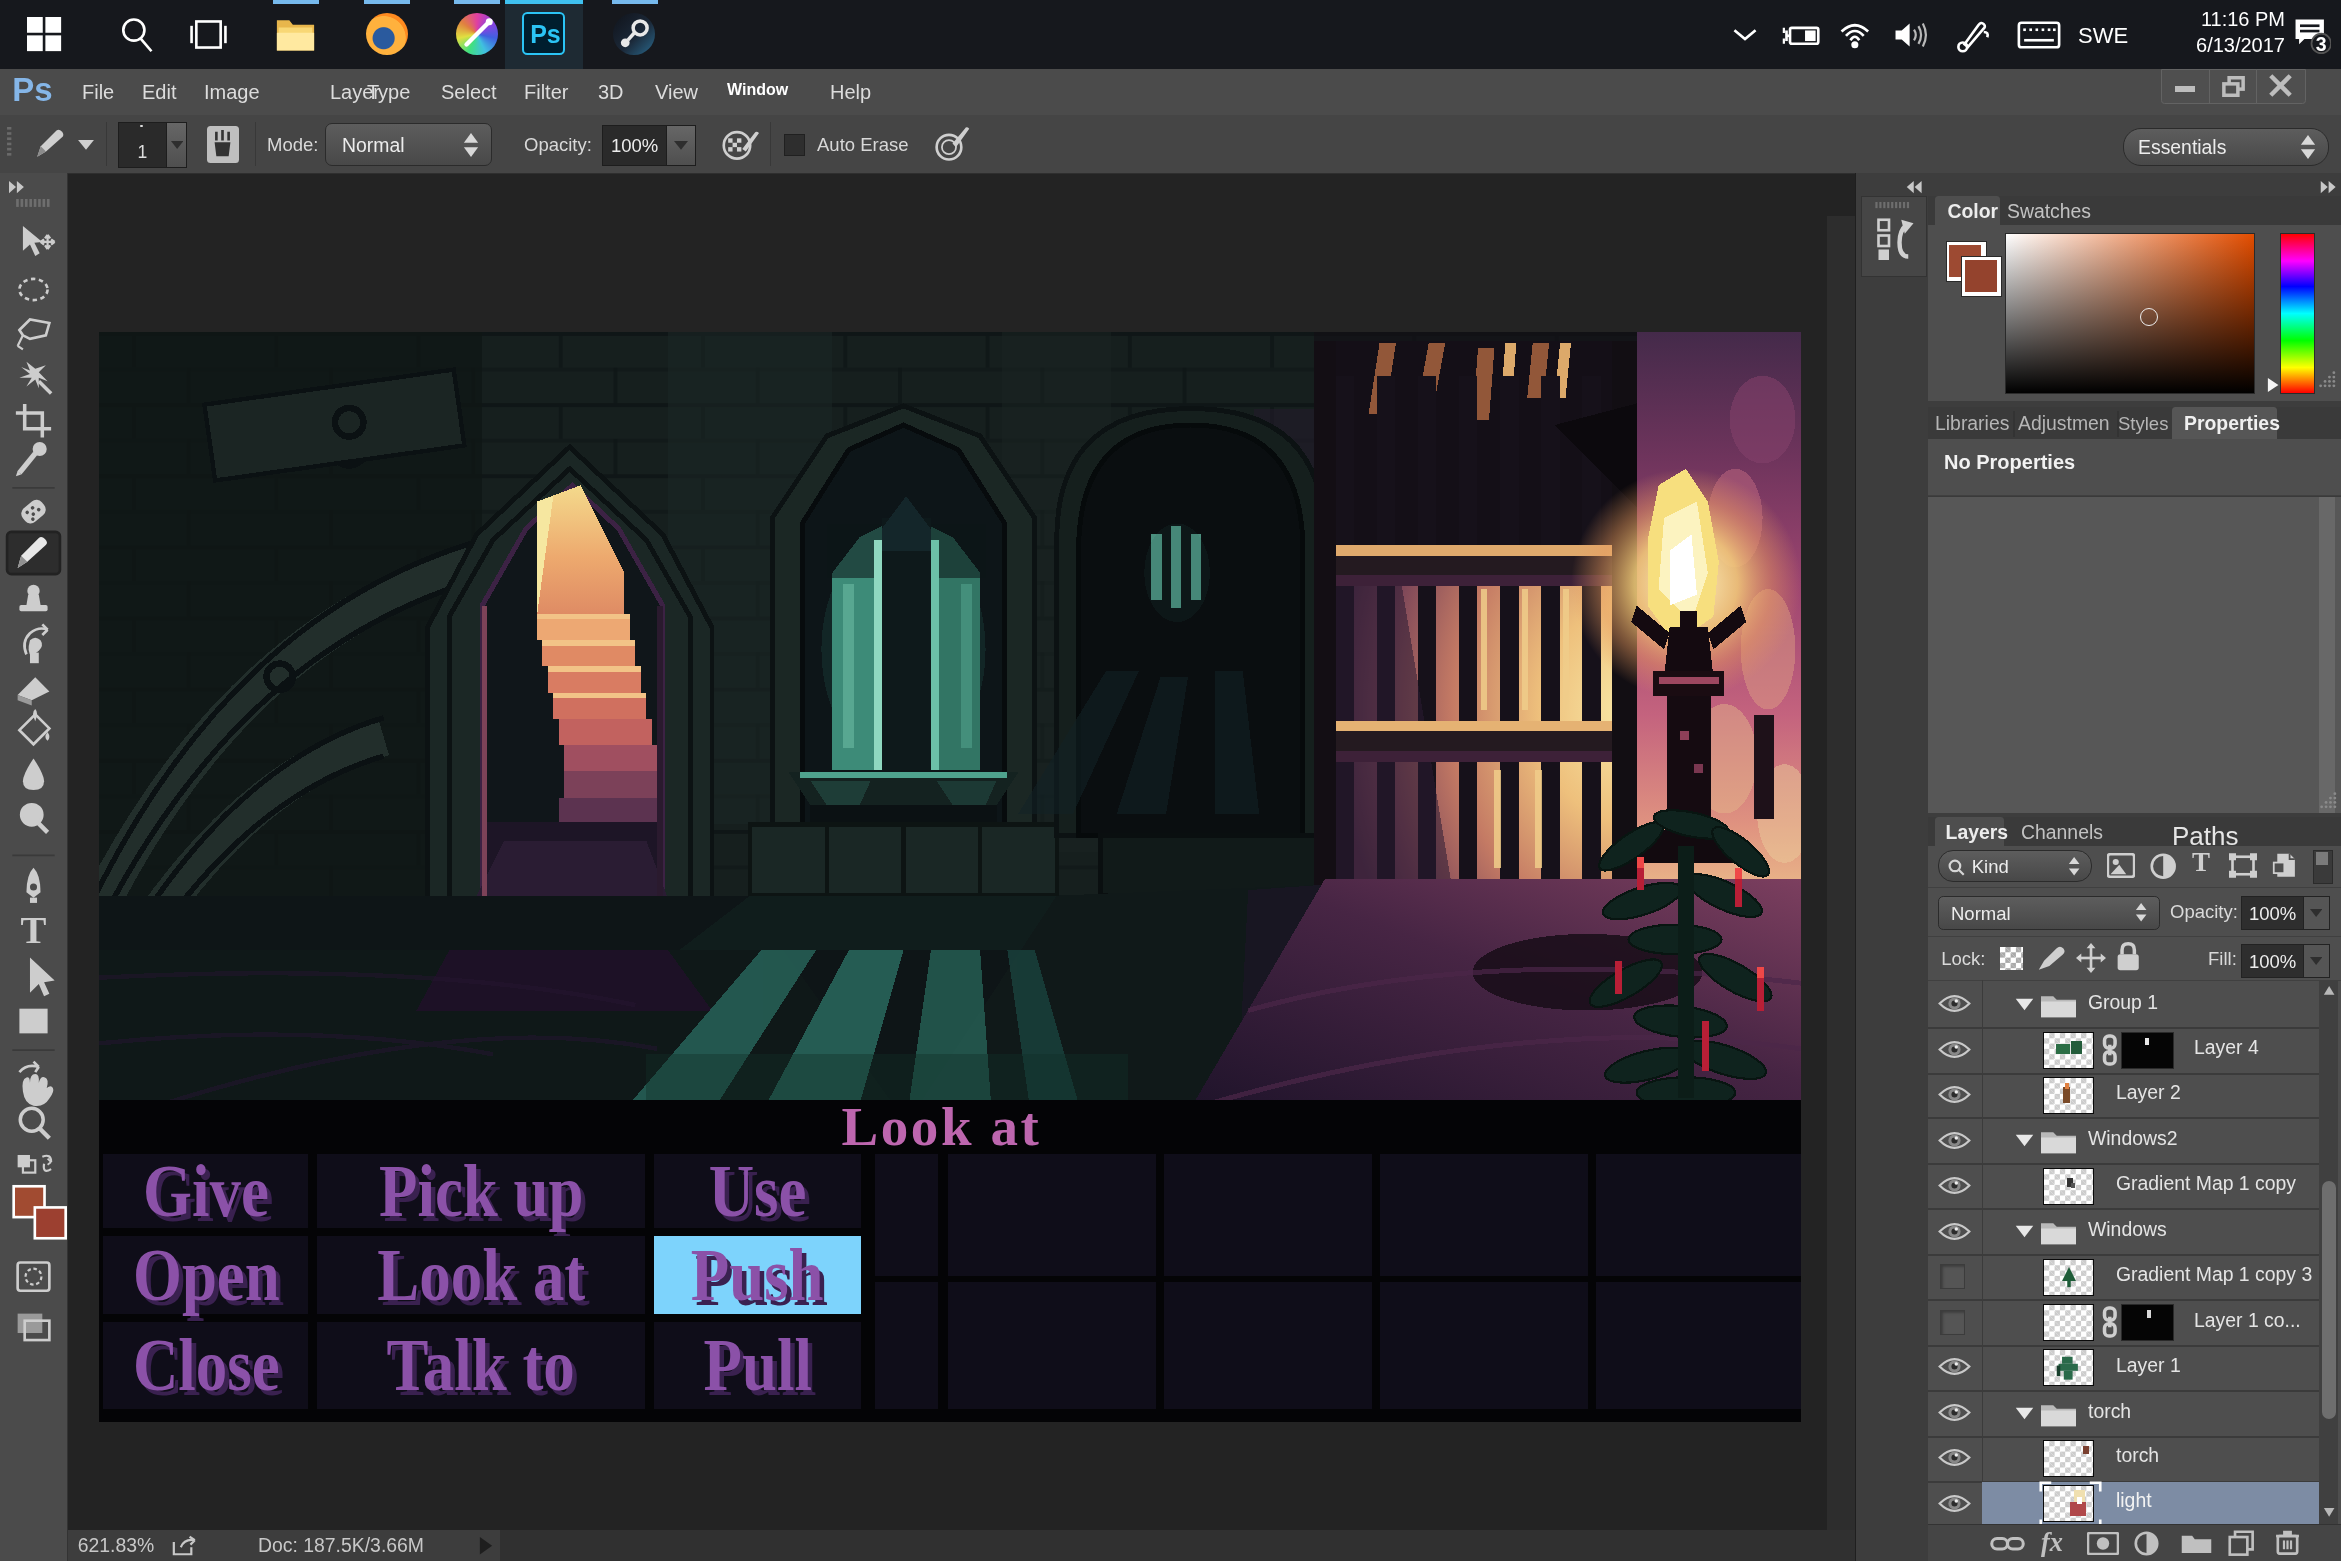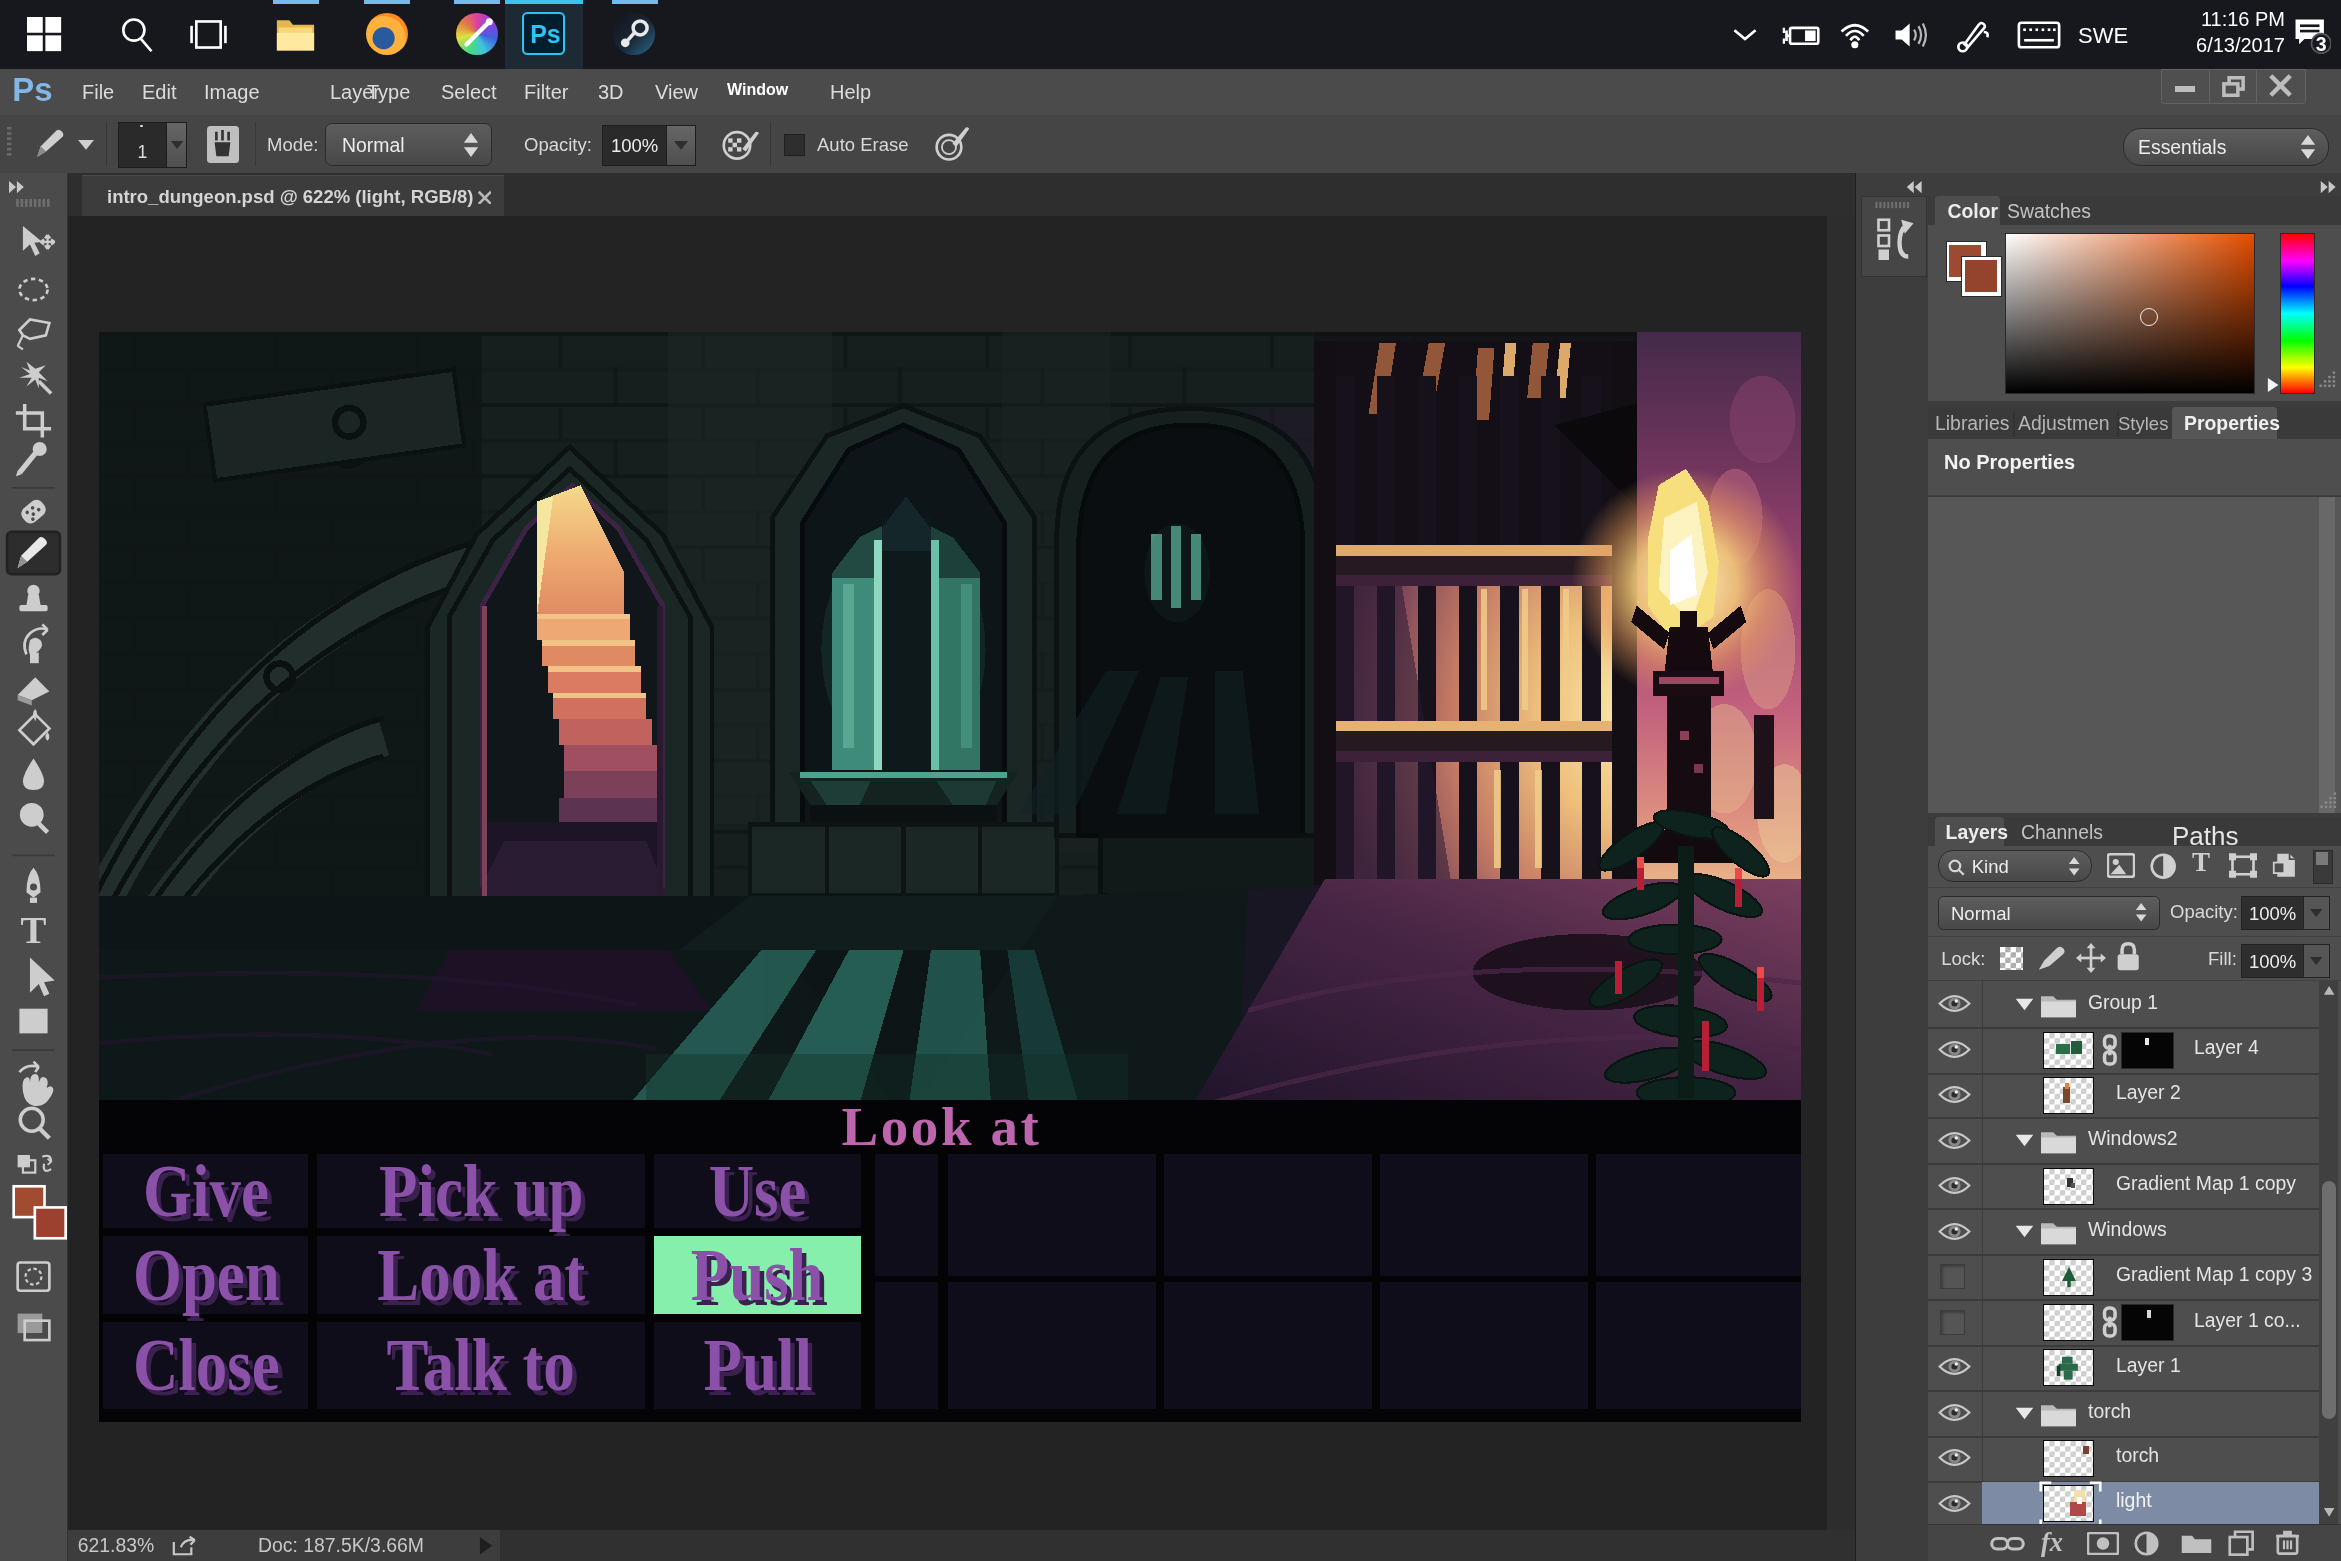--- a/index.html
+++ b/index.html
@@ -383,31 +383,20 @@
           </g>
 
       <g>
             <rect x="20" y="1242" width="28" height="22" fill="#9a9a9a" stroke="none"></rect>
             <rect x="28" y="1250" width="28" height="22" fill="none" stroke="#cdcdcd" stroke-width="3"></rect>
           </g>
     </g>
   </svg>
 </div>
 
-<div class="abs" style="left:68px;top:173px;width:1788px;height:43px;background:#2e2e2e;">
-  <div class="abs" style="left:14px;top:1.8px;width:422px;height:41px;background:#3c3c3c;border-top:0.9px solid #4a4a4a;white-space:nowrap;">
-    <div class="abs" style="left:25px;top:10.6px;font-size:18.5px;font-weight:bold;color:#d4d4d4;white-space:nowrap;">intro_dungeon.psd @ 622% (light, RGB/8)</div>
-    <svg class="abs" style="left:395px;top:14px" width="14" height="14" viewBox="0 0 16 16">
-          <g stroke="#b8b8b8" stroke-width="3">
-            <line x1="2" y1="2" x2="16" y2="16"></line>
-            <line x1="16" y1="2" x2="2" y2="16"></line>
-          </g>
-        </svg>
-  </div>
-</div>
 
 <div class="abs" style="left:68px;top:216px;width:1788px;height:1314px;background:#232323;overflow:hidden;">
   <div class="abs" style="left:1759px;top:0;width:28px;height:1314px;background:#2d2d2d;"></div>
   <div id="artwork" class="abs" style="left:31px;top:116px;width:1702px;height:1090px;background:#000;"><svg width="1702" height="1090" viewBox="0 0 311 199.2" shape-rendering="crispEdges">
 <defs>
  <pattern id="brick" width="26" height="13" patternUnits="userSpaceOnUse">
    <rect x="0" y="0" width="26" height="0.8" fill="#0d1314"></rect>
    <rect x="0" y="6.5" width="26" height="0.8" fill="#0d1314" opacity="0.55"></rect>
    <rect x="6" y="0" width="0.8" height="6.5" fill="#0d1314" opacity="0.8"></rect>
    <rect x="16" y="6.5" width="0.8" height="6.5" fill="#0d1314" opacity="0.8"></rect>
@@ -660,21 +649,21 @@
 <div class="abs" style="left:666px;top:763px;width:353px;text-align:center;font-family:'Liberation Serif',serif;font-weight:bold;font-size:55px;letter-spacing:2.6px;color:#bd66ae;">Look at</div><div class="abs" style="left:4.4px;top:822px;width:205px;height:74px;background:#0f0d19;display:flex;align-items:center;justify-content:center;">
           <span style="font-family:'Liberation Serif',serif;font-weight:bold;font-size:74px;color:#8b51a8;text-shadow:5.3px 5.3px 0 #3a2150;transform:scaleX(0.85);white-space:nowrap;">Give</span>
         </div><div class="abs" style="left:218px;top:822px;width:328px;height:74px;background:#0f0d19;display:flex;align-items:center;justify-content:center;">
           <span style="font-family:'Liberation Serif',serif;font-weight:bold;font-size:74px;color:#8b51a8;text-shadow:5.3px 5.3px 0 #3a2150;transform:scaleX(0.85);white-space:nowrap;">Pick up</span>
         </div><div class="abs" style="left:555px;top:822px;width:207px;height:74px;background:#0f0d19;display:flex;align-items:center;justify-content:center;">
           <span style="font-family:'Liberation Serif',serif;font-weight:bold;font-size:74px;color:#8b51a8;text-shadow:5.3px 5.3px 0 #3a2150;transform:scaleX(0.85);white-space:nowrap;">Use</span>
         </div><div class="abs" style="left:4.4px;top:904px;width:205px;height:78px;background:#0f0d19;display:flex;align-items:center;justify-content:center;">
           <span style="font-family:'Liberation Serif',serif;font-weight:bold;font-size:74px;color:#8b51a8;text-shadow:5.3px 5.3px 0 #3a2150;transform:scaleX(0.85);white-space:nowrap;">Open</span>
         </div><div class="abs" style="left:218px;top:904px;width:328px;height:78px;background:#0f0d19;display:flex;align-items:center;justify-content:center;">
           <span style="font-family:'Liberation Serif',serif;font-weight:bold;font-size:74px;color:#8b51a8;text-shadow:5.3px 5.3px 0 #3a2150;transform:scaleX(0.85);white-space:nowrap;">Look at</span>
-        </div><div class="abs" style="left:555px;top:904px;width:207px;height:78px;background:#86efac;display:flex;align-items:center;justify-content:center;">
+        </div><div class="abs" style="left:555px;top:904px;width:207px;height:78px;background:#7dd3fc;display:flex;align-items:center;justify-content:center;">
           <span style="font-family:'Liberation Serif',serif;font-weight:bold;font-size:74px;color:#8b51a8;text-shadow:5.3px 5.3px 0 #3a2150;transform:scaleX(0.85);white-space:nowrap;">Push</span>
         </div><div class="abs" style="left:4.4px;top:990px;width:205px;height:87px;background:#0f0d19;display:flex;align-items:center;justify-content:center;">
           <span style="font-family:'Liberation Serif',serif;font-weight:bold;font-size:74px;color:#8b51a8;text-shadow:5.3px 5.3px 0 #3a2150;transform:scaleX(0.85);white-space:nowrap;">Close</span>
         </div><div class="abs" style="left:218px;top:990px;width:328px;height:87px;background:#0f0d19;display:flex;align-items:center;justify-content:center;">
           <span style="font-family:'Liberation Serif',serif;font-weight:bold;font-size:74px;color:#8b51a8;text-shadow:5.3px 5.3px 0 #3a2150;transform:scaleX(0.85);white-space:nowrap;">Talk to</span>
         </div><div class="abs" style="left:555px;top:990px;width:207px;height:87px;background:#0f0d19;display:flex;align-items:center;justify-content:center;">
           <span style="font-family:'Liberation Serif',serif;font-weight:bold;font-size:74px;color:#8b51a8;text-shadow:5.3px 5.3px 0 #3a2150;transform:scaleX(0.85);white-space:nowrap;">Pull</span>
         </div><div class="abs" style="left:776px;top:822px;width:63px;height:122px;background:#0f0d19;"></div><div class="abs" style="left:849px;top:822px;width:208px;height:122px;background:#0f0d19;"></div><div class="abs" style="left:1065px;top:822px;width:208px;height:122px;background:#0f0d19;"></div><div class="abs" style="left:1281px;top:822px;width:208px;height:122px;background:#0f0d19;"></div><div class="abs" style="left:1497px;top:822px;width:205px;height:122px;background:#0f0d19;"></div><div class="abs" style="left:776px;top:950px;width:63px;height:127px;background:#0f0d19;"></div><div class="abs" style="left:849px;top:950px;width:208px;height:127px;background:#0f0d19;"></div><div class="abs" style="left:1065px;top:950px;width:208px;height:127px;background:#0f0d19;"></div><div class="abs" style="left:1281px;top:950px;width:208px;height:127px;background:#0f0d19;"></div><div class="abs" style="left:1497px;top:950px;width:205px;height:127px;background:#0f0d19;"></div></div>
 </div>
 

